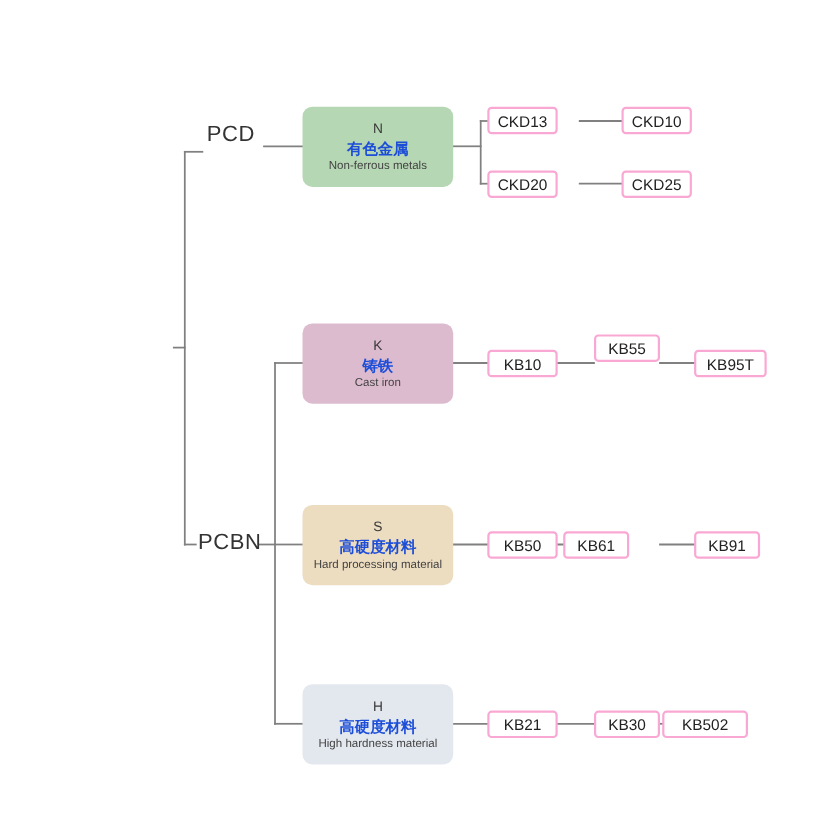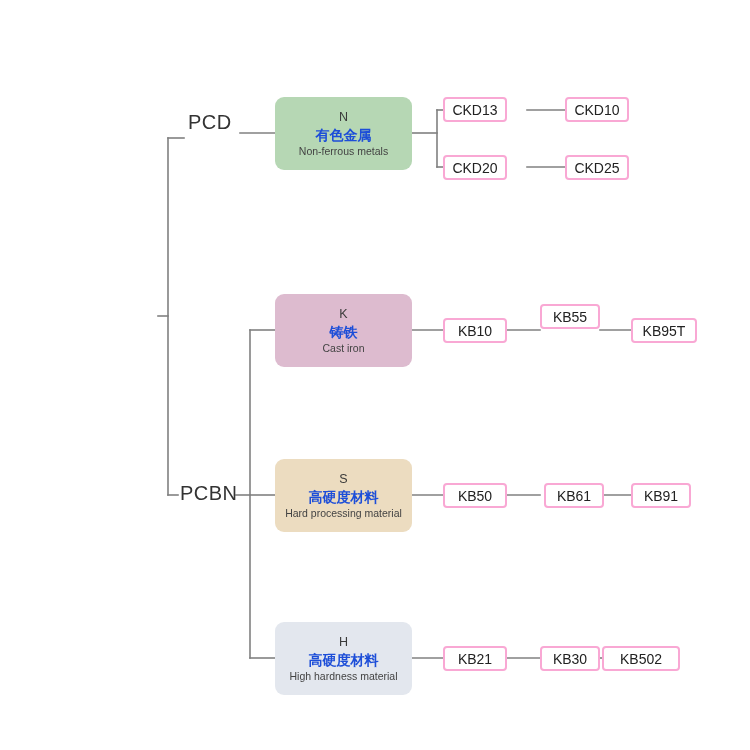--- a/index.html
+++ b/index.html
@@ -180,20 +180,20 @@
   <div class="grade-box" style="left:443px; top:97px;  width:64px;">CKD13</div>
   <div class="grade-box" style="left:565px; top:97px;  width:64px;">CKD10</div>
   <div class="grade-box" style="left:443px; top:155px; width:64px;">CKD20</div>
   <div class="grade-box" style="left:565px; top:155px; width:64px;">CKD25</div>
 
   <div class="grade-box" style="left:443px; top:318px; width:64px;">KB10</div>
   <div class="grade-box" style="left:540px; top:304px; width:60px;">KB55</div>
   <div class="grade-box" style="left:631px; top:318px; width:66px;">KB95T</div>
 
   <div class="grade-box" style="left:443px; top:483px; width:64px;">KB50</div>
-  <div class="grade-box" style="left:544px; top:483px; width:60px;">KB61</div>
+  <div class="grade-box" style="left:512px; top:483px; width:60px;">KB61</div>
   <div class="grade-box" style="left:631px; top:483px; width:60px;">KB91</div>
 
   <div class="grade-box" style="left:443px; top:646px; width:64px;">KB21</div>
   <div class="grade-box" style="left:540px; top:646px; width:60px;">KB30</div>
   <div class="grade-box" style="left:602px; top:646px; width:78px;">KB502</div>
 
 </div>
 
 </body></html>

